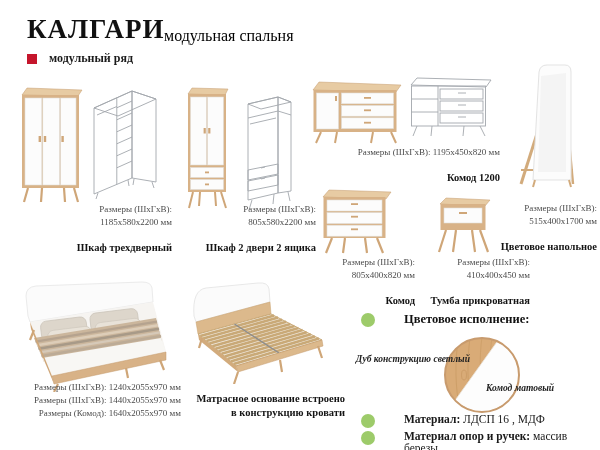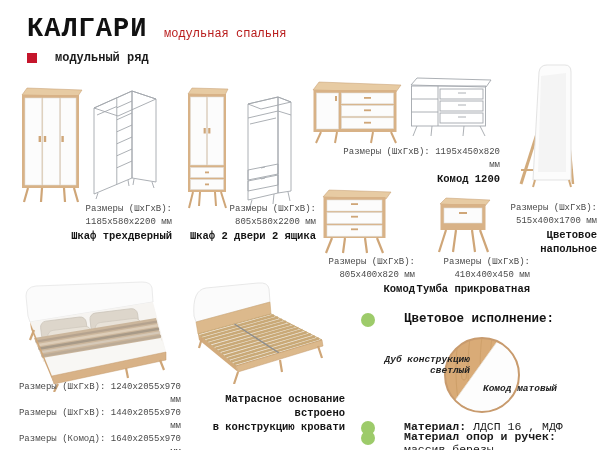--- a/index.html
+++ b/index.html
@@ -1,25 +1,25 @@
 <!DOCTYPE html>
 <html><head>
 <meta charset="utf-8">
 <style>
   html,body{margin:0;padding:0;background:#fff;}
   #page{position:relative;width:600px;height:450px;background:#ffffff;overflow:hidden;
-        font-family:Liberation Mono, monospace;color:#1a1a1a;}
+        font-family:Liberation Serif, serif;color:#1a1a1a;}
   .abs{position:absolute;}
   .title{font-size:27px;font-weight:800;letter-spacing:1px;color:#111;}
-  .subtitle{font-size:12px;color:#b91c1c;}
-  .series{display:flex;align-items:center;gap:18px;font-size:12px;font-weight:600;color:#1b1b1b;}
+  .subtitle{font-size:16px;color:#000000;}
+  .series{display:flex;align-items:center;gap:12px;font-size:12px;font-weight:600;color:#1b1b1b;}
   .red-sq{width:10px;height:10px;background:#c5162c;display:inline-block;}
   .item-text{position:absolute;text-align:right;}
   .dims{font-size:9px;line-height:13px;color:#4a4a4a;}
-  .pname{font-size:10.5px;line-height:14px;font-weight:700;color:#141414;margin-top:0;}
+  .pname{font-size:10.5px;line-height:14px;font-weight:700;color:#141414;margin-top:12px;}
   .bed-name{font-size:11.5px;}
   .note{font-size:10.5px;line-height:14px;font-weight:700;color:#141414;}
   .bullet-line{position:absolute;display:flex;align-items:flex-start;padding-left:38px;}
   .green-dot{position:absolute;left:-5px;top:1px;width:14px;height:14px;border-radius:50%;
              background:#9dcb6a;z-index:0;}
   .bullet-text{position:relative;z-index:1;}
   .finish-title{font-size:12.5px;font-weight:700;color:#111;}
   .mat-line{font-size:11.5px;color:#1a1a1a;}
   .mat-line b{font-weight:700;}
   .swatch-label{font-size:9.5px;font-style:italic;font-weight:600;color:#222;}
@@ -255,21 +255,21 @@
       <ellipse cx="22" cy="40" rx="2.5" ry="5" fill="none" stroke="#c08f58" stroke-width="0.8" opacity="0.6"></ellipse>
       <polygon points="57,4 9,71 40,90 95,70 95,0" fill="#fdfdfd"></polygon>
       <line x1="57" y1="4" x2="9" y2="71" stroke="#e9e2d8" stroke-width="0.8"></line>
     </g>
     <circle cx="40" cy="40" r="37" fill="none" stroke="#c89b6e" stroke-width="2"></circle>
   </svg>
 
   <div class="abs swatch-label" style="left:340px;top:354px;width:130px;text-align:right;">Дуб конструкцию светлый</div>
   <div class="abs swatch-label" style="left:455px;top:383px;width:130px;text-align:center;">Комод матовый</div>
 
-  <div class="bullet-line" style="left:366px;top:413px;margin-top:7px;">
+  <div class="bullet-line" style="left:366px;top:413px;">
     <span class="green-dot"></span>
     <span class="bullet-text mat-line"><b>Материал:</b> <span>ЛДСП 16 , МДФ</span></span>
   </div>
   <div class="bullet-line" style="left:366px;top:430px;">
     <span class="green-dot"></span>
     <span class="bullet-text mat-line"><b>Материал опор и ручек:</b> <span>массив березы</span></span>
   </div>
 
 </div>
 

